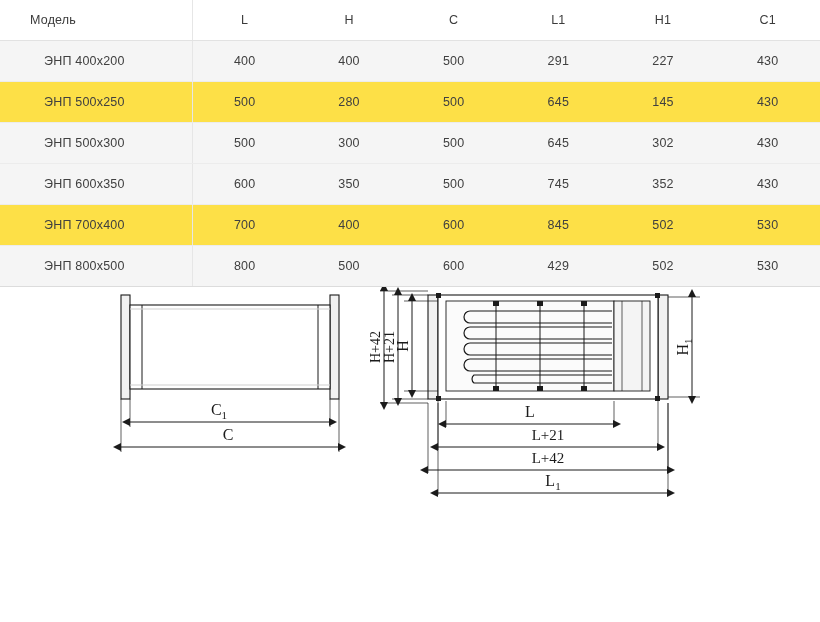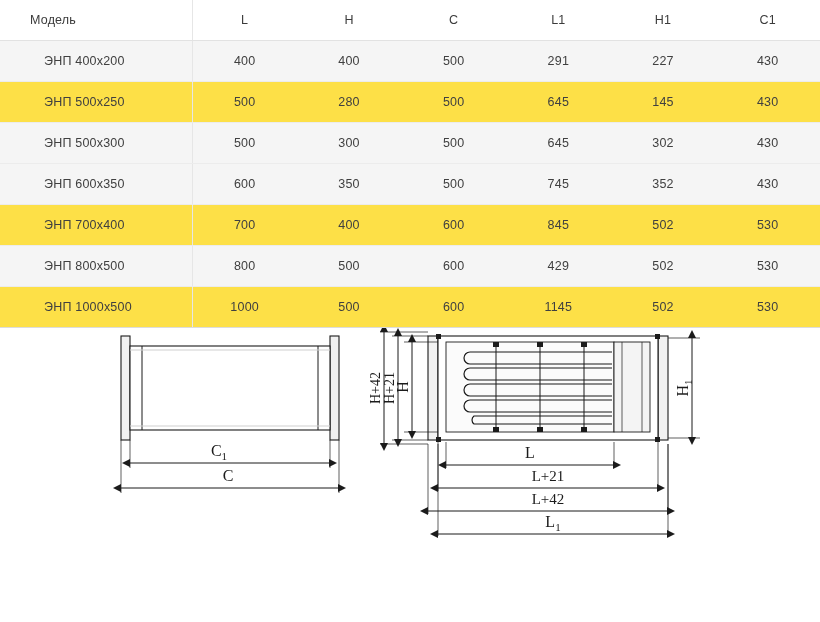--- a/index.html
+++ b/index.html
@@ -163,29 +163,20 @@
       </tr>
       <tr class="odd">
         <td class="model-cell">ЭНП 800х500</td>
         <td>800</td>
         <td>500</td>
         <td>600</td>
         <td>429</td>
         <td>502</td>
         <td>530</td>
       </tr>
-      <tr class="even">
-        <td class="model-cell">ЭНП 1000х500</td>
-        <td>1000</td>
-        <td>500</td>
-        <td>600</td>
-        <td>1145</td>
-        <td>502</td>
-        <td>530</td>
-      </tr>
     </tbody>
   </table>
 
   <div class="table-bottom-rule"></div>
 
   <div class="drawings">
     <svg width="820" height="250" viewBox="0 0 820 250" xmlns="http://www.w3.org/2000/svg">
       <defs>
         <marker id="arrL" markerWidth="9" markerHeight="8" refX="8" refY="4" orient="auto" markerUnits="userSpaceOnUse">
           <path d="M8,0 L0,4 L8,8 z" fill="#1b1b1b"></path>

